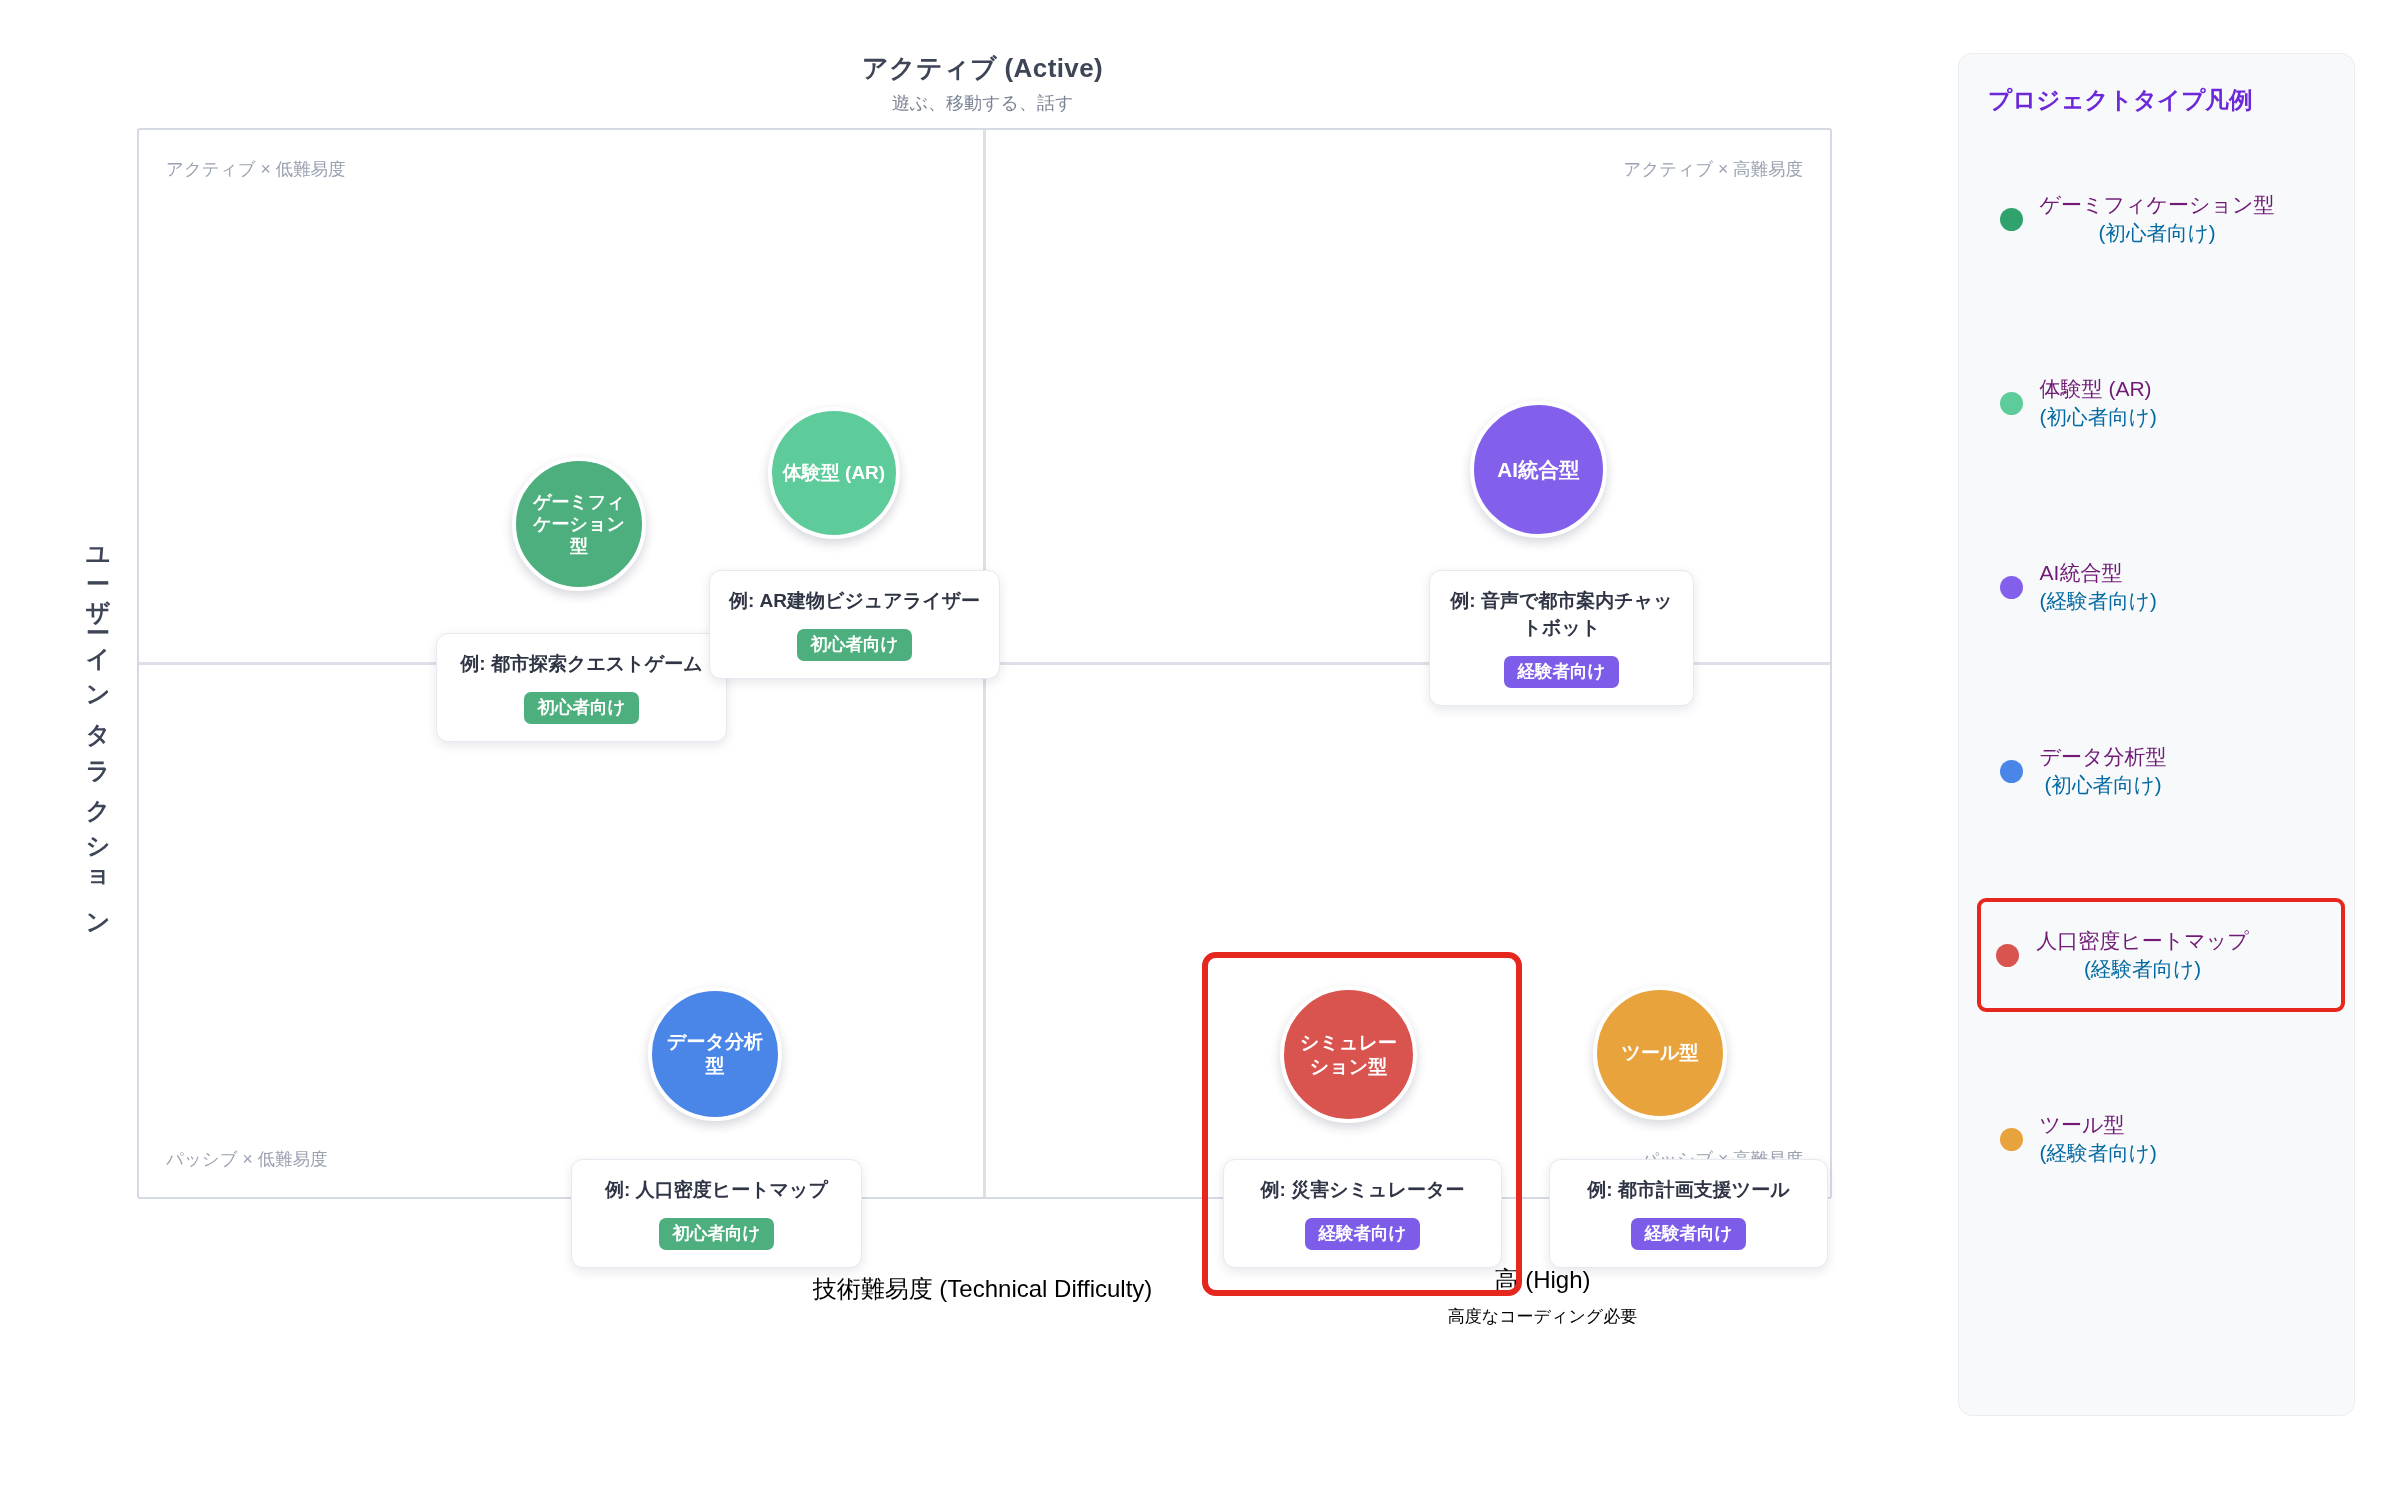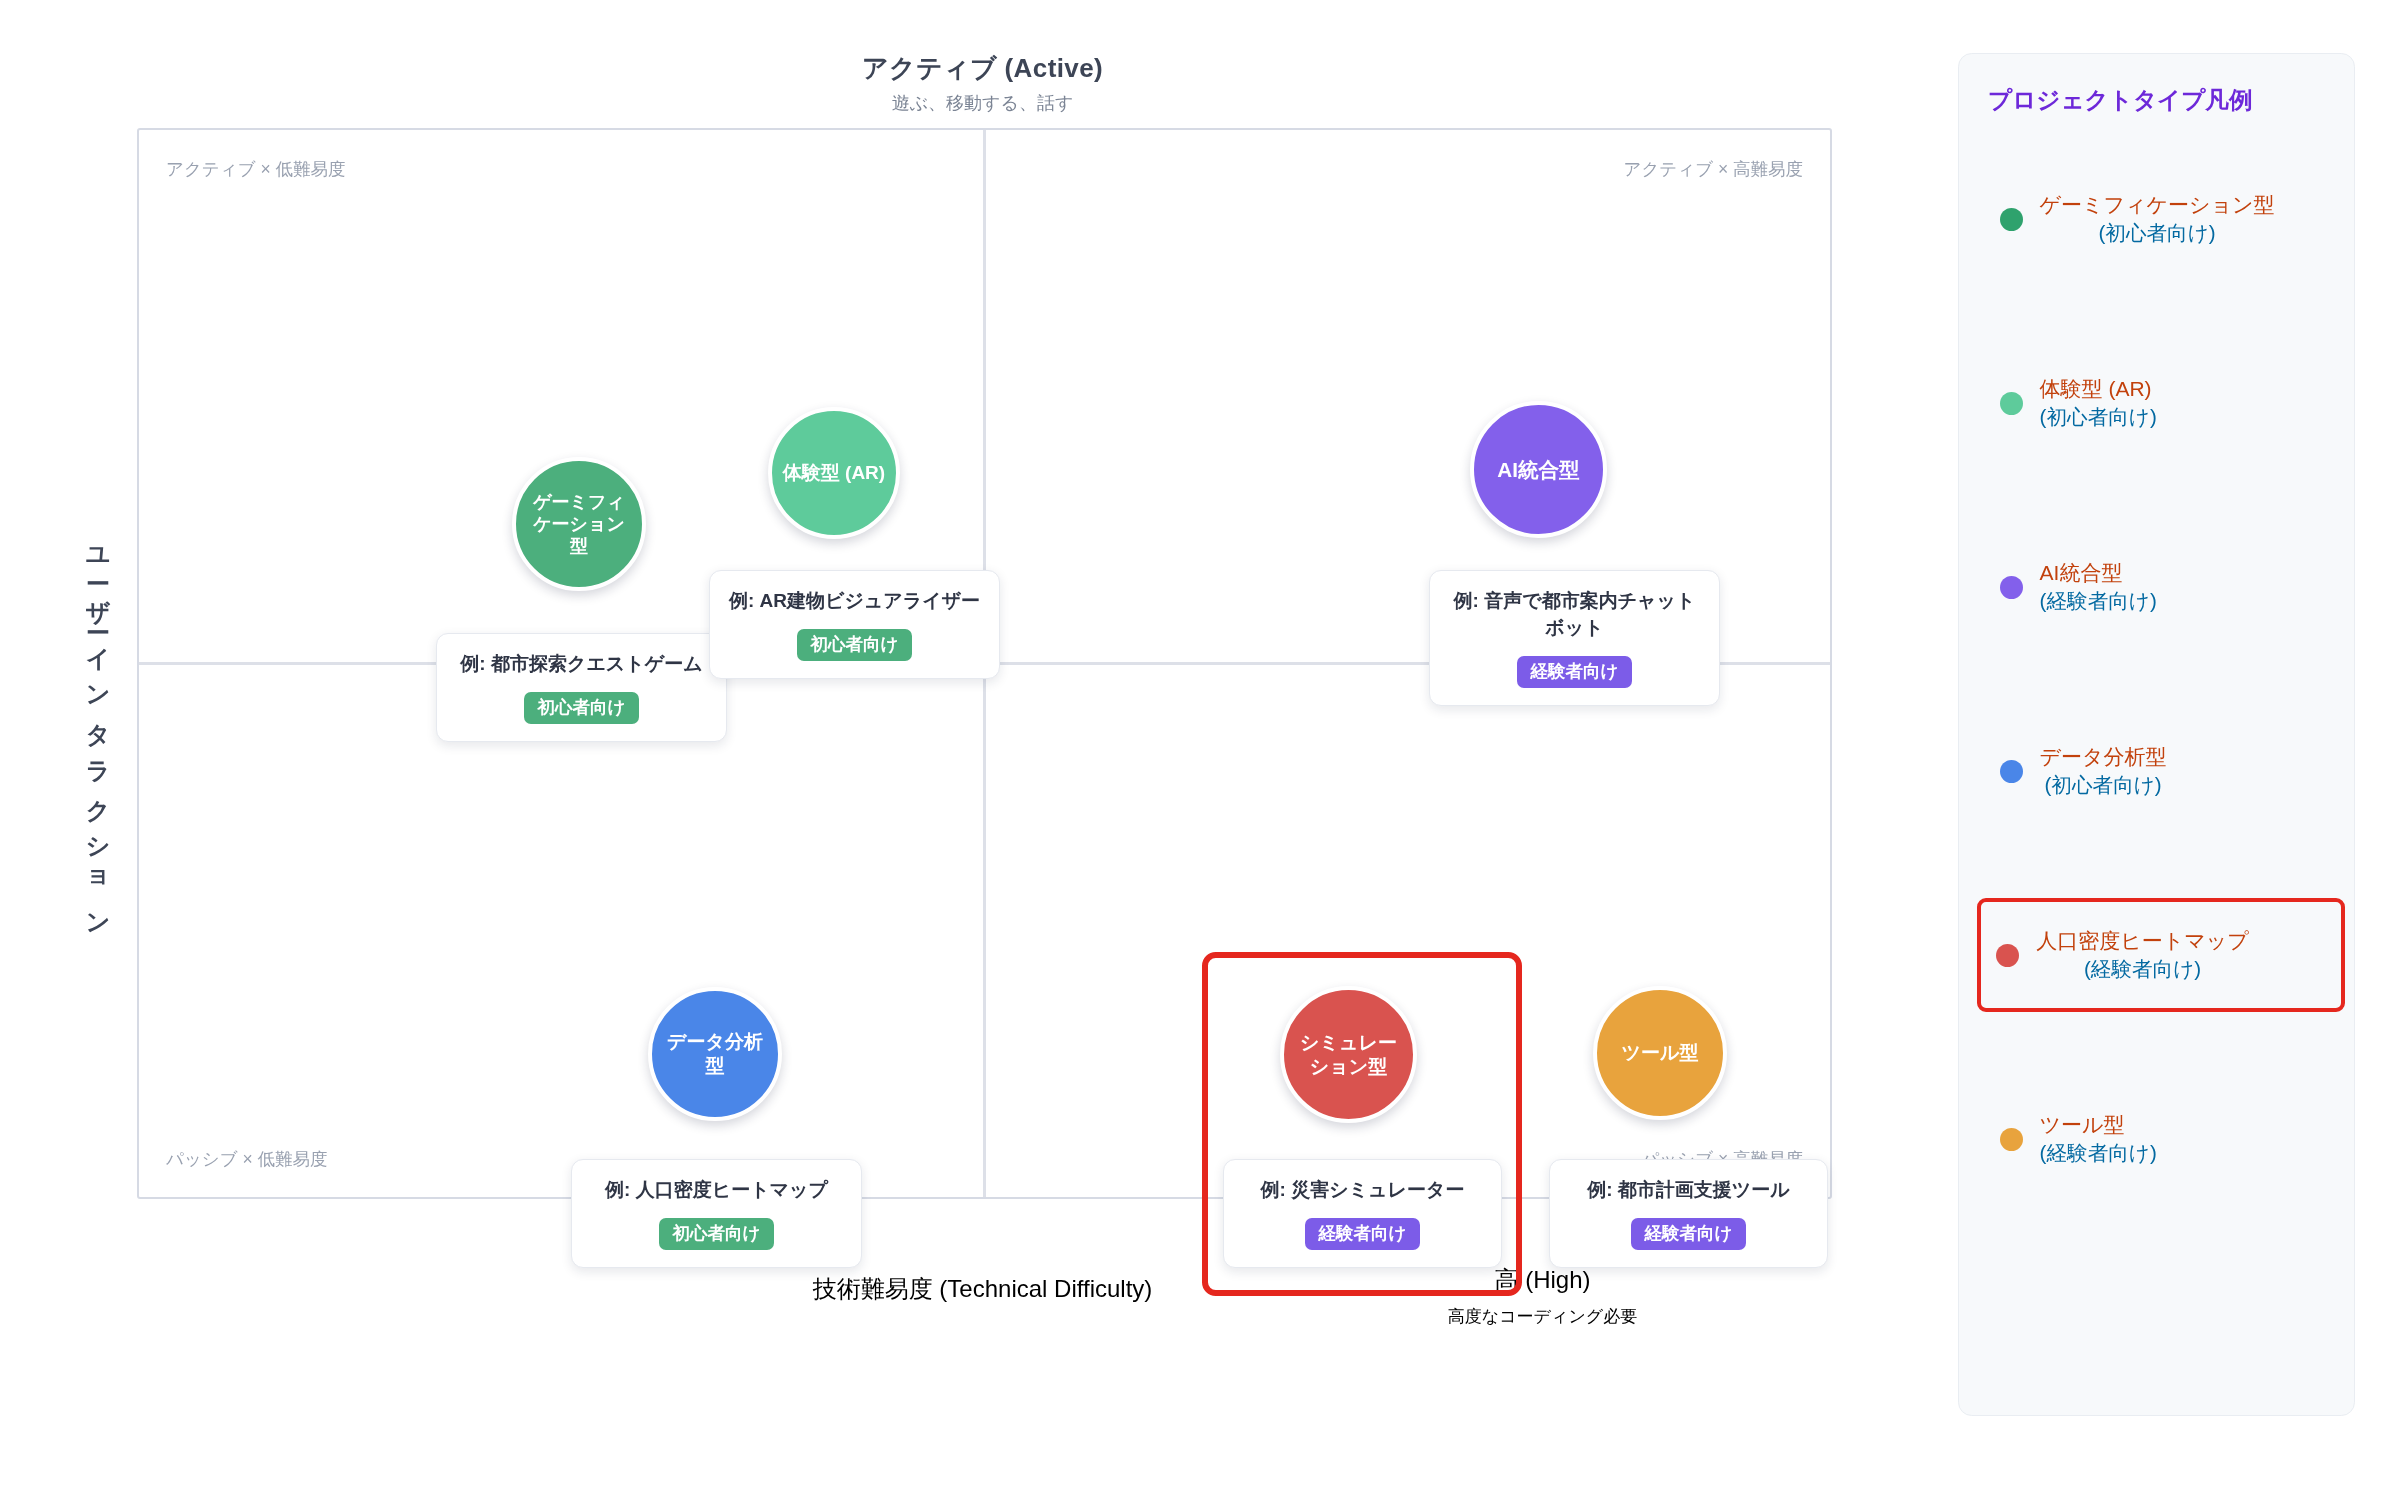--- a/index.html
+++ b/index.html
@@ -182,21 +182,21 @@
     padding-left: 15px;
   }
   .legend-dot {
     flex: 0 0 auto;
     width: 23px; height: 23px;
     border-radius: 50%;
   }
   .legend-text { line-height: 1.34; }
   .legend-name {
     font-size: 21px;
-    color: #c2410c;
+    color: #701a75;
     white-space: nowrap;
   }
   .legend-level {
     font-size: 20.6px;
     color: #0369a1;
     white-space: nowrap;
     text-align: center;
   }
 </style>
 </head>
@@ -227,21 +227,21 @@
     <div class="divider-h"></div>
 
     <div class="quad-label" id="ql-tl">アクティブ × 低難易度</div>
     <div class="quad-label" id="ql-tr">アクティブ × 高難易度</div>
     <div class="quad-label" id="ql-bl">パッシブ × 低難易度</div>
     <div class="quad-label" id="ql-br">パッシブ × 高難易度</div>
 
     <div id="cards-layer">
         <div class="card" style="left: 297px; top: 503px; width: 291px;"><div class="card-text">例: 都市探索クエストゲーム</div><span class="badge beginner">初心者向け</span></div>
         <div class="card" style="left: 570px; top: 440px; width: 291px;"><div class="card-text">例: AR建物ビジュアライザー</div><span class="badge beginner">初心者向け</span></div>
-        <div class="card" style="left: 1290px; top: 440px; width: 291px;"><div class="card-text">例: 音声で都市案内チャットボット</div><span class="badge expert">経験者向け</span></div>
+        <div class="card" style="left: 1290px; top: 440px; width: 265px;"><div class="card-text">例: 音声で都市案内チャットボット</div><span class="badge expert">経験者向け</span></div>
         <div class="card" style="left: 432px; top: 1029px; width: 291px;"><div class="card-text">例: 人口密度ヒートマップ</div><span class="badge beginner">初心者向け</span></div>
         <div class="card" style="left: 1084px; top: 1029px; width: 279px;"><div class="card-text">例: 災害シミュレーター</div><span class="badge expert">経験者向け</span></div>
         <div class="card" style="left: 1410px; top: 1029px; width: 279px;"><div class="card-text">例: 都市計画支援ツール</div><span class="badge expert">経験者向け</span></div>
       </div>
     <div id="bubbles-layer">
         <div class="bubble" style="left: 373px; top: 327px; width: 134px; height: 134px; background: rgb(76, 175, 125); font-size: 18px;">
           <span>ゲーミフィ<br>ケーション<br>型</span>
         </div>
         <div class="bubble" style="left: 629px; top: 277px; width: 132px; height: 132px; background: rgb(94, 203, 155); font-size: 19px;">
           <span>体験型 (AR)</span>

